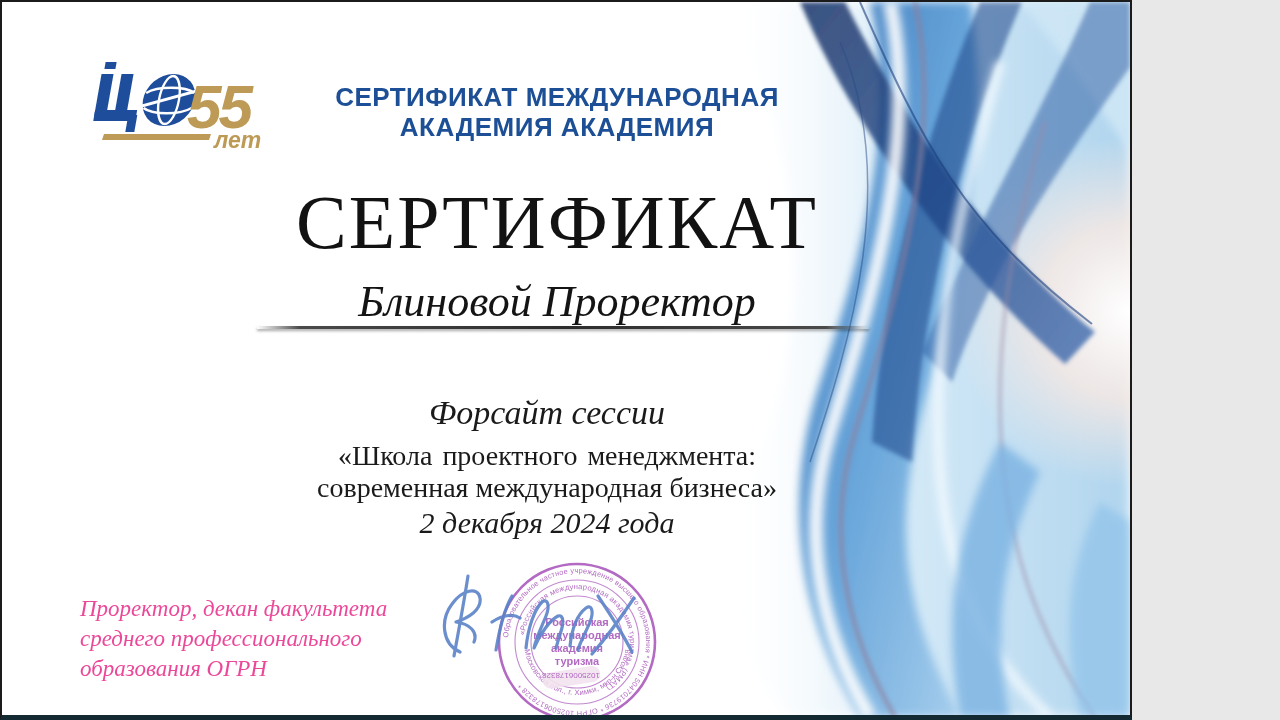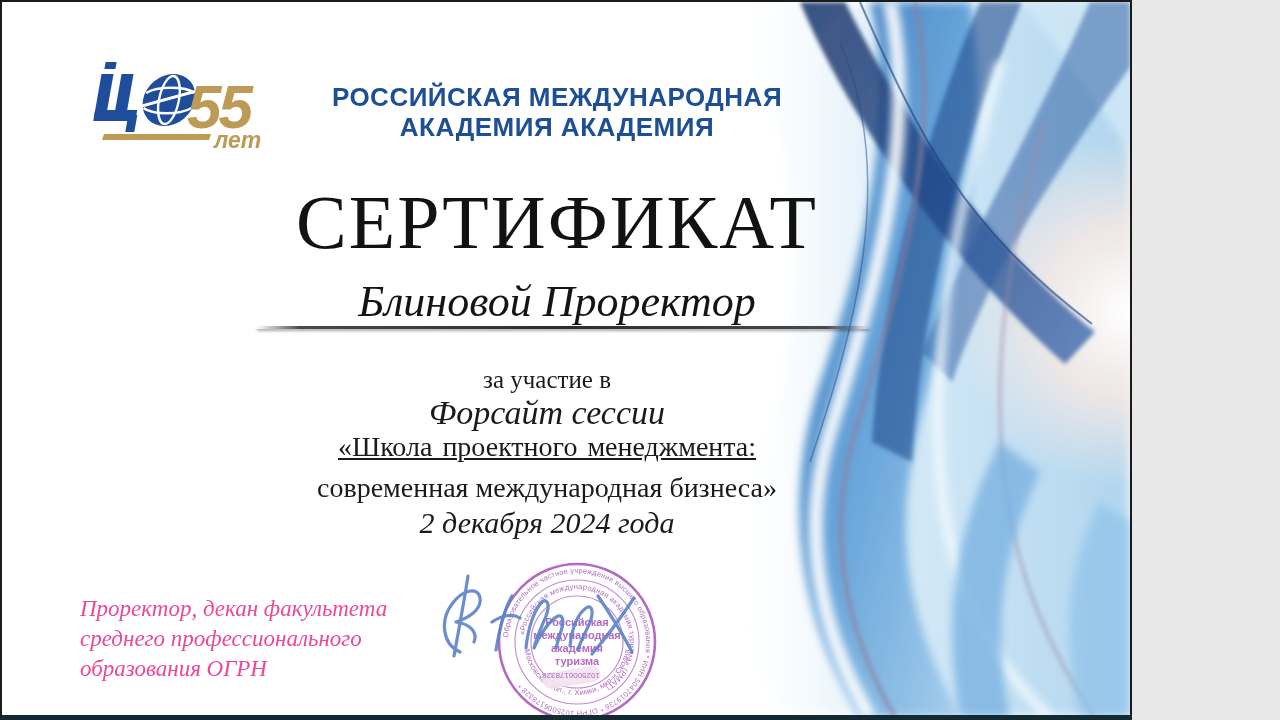--- a/index.html
+++ b/index.html
@@ -26,21 +26,21 @@
     font-size:44px;line-height:48px;font-style:italic;text-align:center;color:#141414;
   }
   .divider{
     position:absolute;left:255px;top:324px;width:612px;height:3px;z-index:3;
     background:linear-gradient(90deg,rgba(70,70,70,0) 0%,#4a4a4a 7%,#2d2d2d 50%,#4a4a4a 93%,rgba(70,70,70,0) 100%);
     box-shadow:0 2px 3px rgba(0,0,0,.35);
   }
   .line{position:absolute;left:205px;width:680px;text-align:center;z-index:3;}
   .participation{top:364px;font-size:25px;}
   .event-name{top:392px;font-size:34px;font-style:italic;}
-  .theme1{top:429px;font-size:28px;word-spacing:3px;text-decoration:underline;}
+  .theme1{top:438px;font-size:28px;word-spacing:3px;}
   .theme2{top:470px;font-size:28px;}
   .date{top:504px;font-size:30px;font-style:italic;}
   .signer-title{
     position:absolute;left:78px;top:592px;width:360px;z-index:3;
     font-size:23px;line-height:30px;font-style:italic;color:#ec4899;
   }
   .signer-name{
     position:absolute;left:712px;top:646px;width:220px;z-index:4;
     font-size:27px;font-style:italic;color:#151515;
   }
@@ -126,29 +126,28 @@
       <path d="M62,33 C72,26 100,26 110,33"></path>
       <path d="M62,48 C72,55 100,55 110,48"></path>
       <path d="M60,46 L112,31" stroke-width="3.2"></path>
     </g>
     <polygon points="14,74 121,74 119,80 12,80" fill="#bd9a55"></polygon>
     <text x="97" y="68" font-family="Liberation Sans, sans-serif" font-size="62" font-weight="bold" font-style="italic" letter-spacing="-3" fill="#bd9a55">55</text>
     <text x="124" y="88" font-family="Liberation Sans, sans-serif" font-size="23" font-weight="bold" font-style="italic" fill="#bd9a55">лет</text>
   </svg>
 
   <div class="academy">
-    <div>РОССИЙСКАЯ МЕЖДУНАРОДНАЯ</div>
+    <div>СЕРТИФИКАТ МЕЖДУНАРОДНАЯ</div>
     <div>АКАДЕМИЯ АКАДЕМИЯ</div>
   </div>
 
   <div class="title">СЕРТИФИКАТ</div>
   <div class="recipient">Блиновой Проректор</div>
   <div class="divider"></div>
 
-  <div class="line participation">за участие в</div>
   <div class="line event-name">Форсайт сессии</div>
   <div class="line theme1">«Школа проектного менеджмента:</div>
   <div class="line theme2">современная международная бизнеса»</div>
   <div class="line date">2 декабря 2024 года</div>
 
   <div class="signer-title">
     <div>Проректор, декан факультета</div>
     <div>среднего профессионального</div>
     <div>образования ОГРН</div>
   </div>

